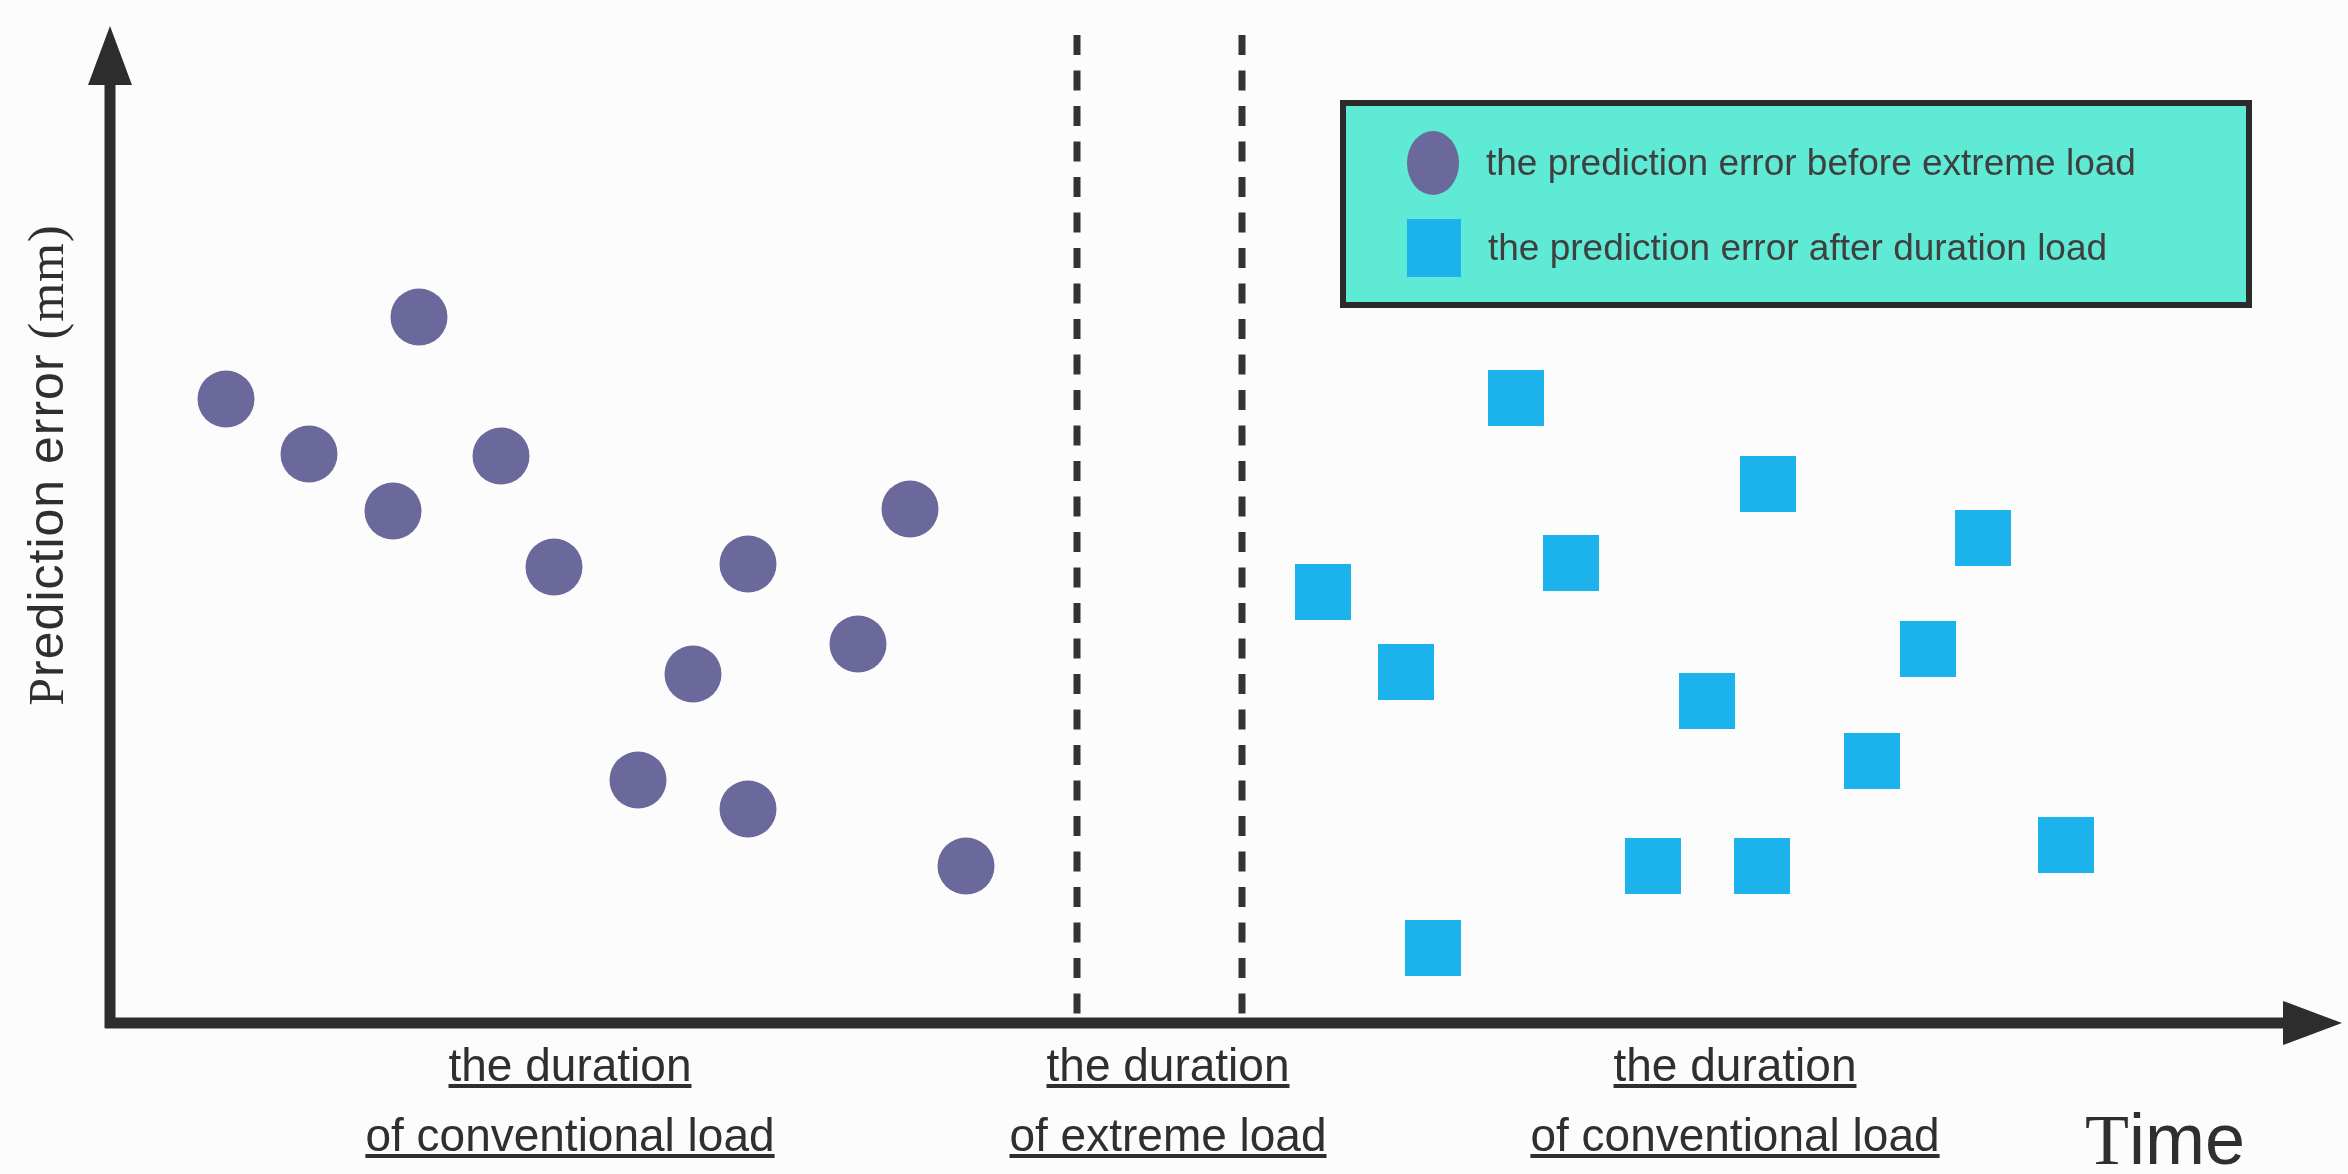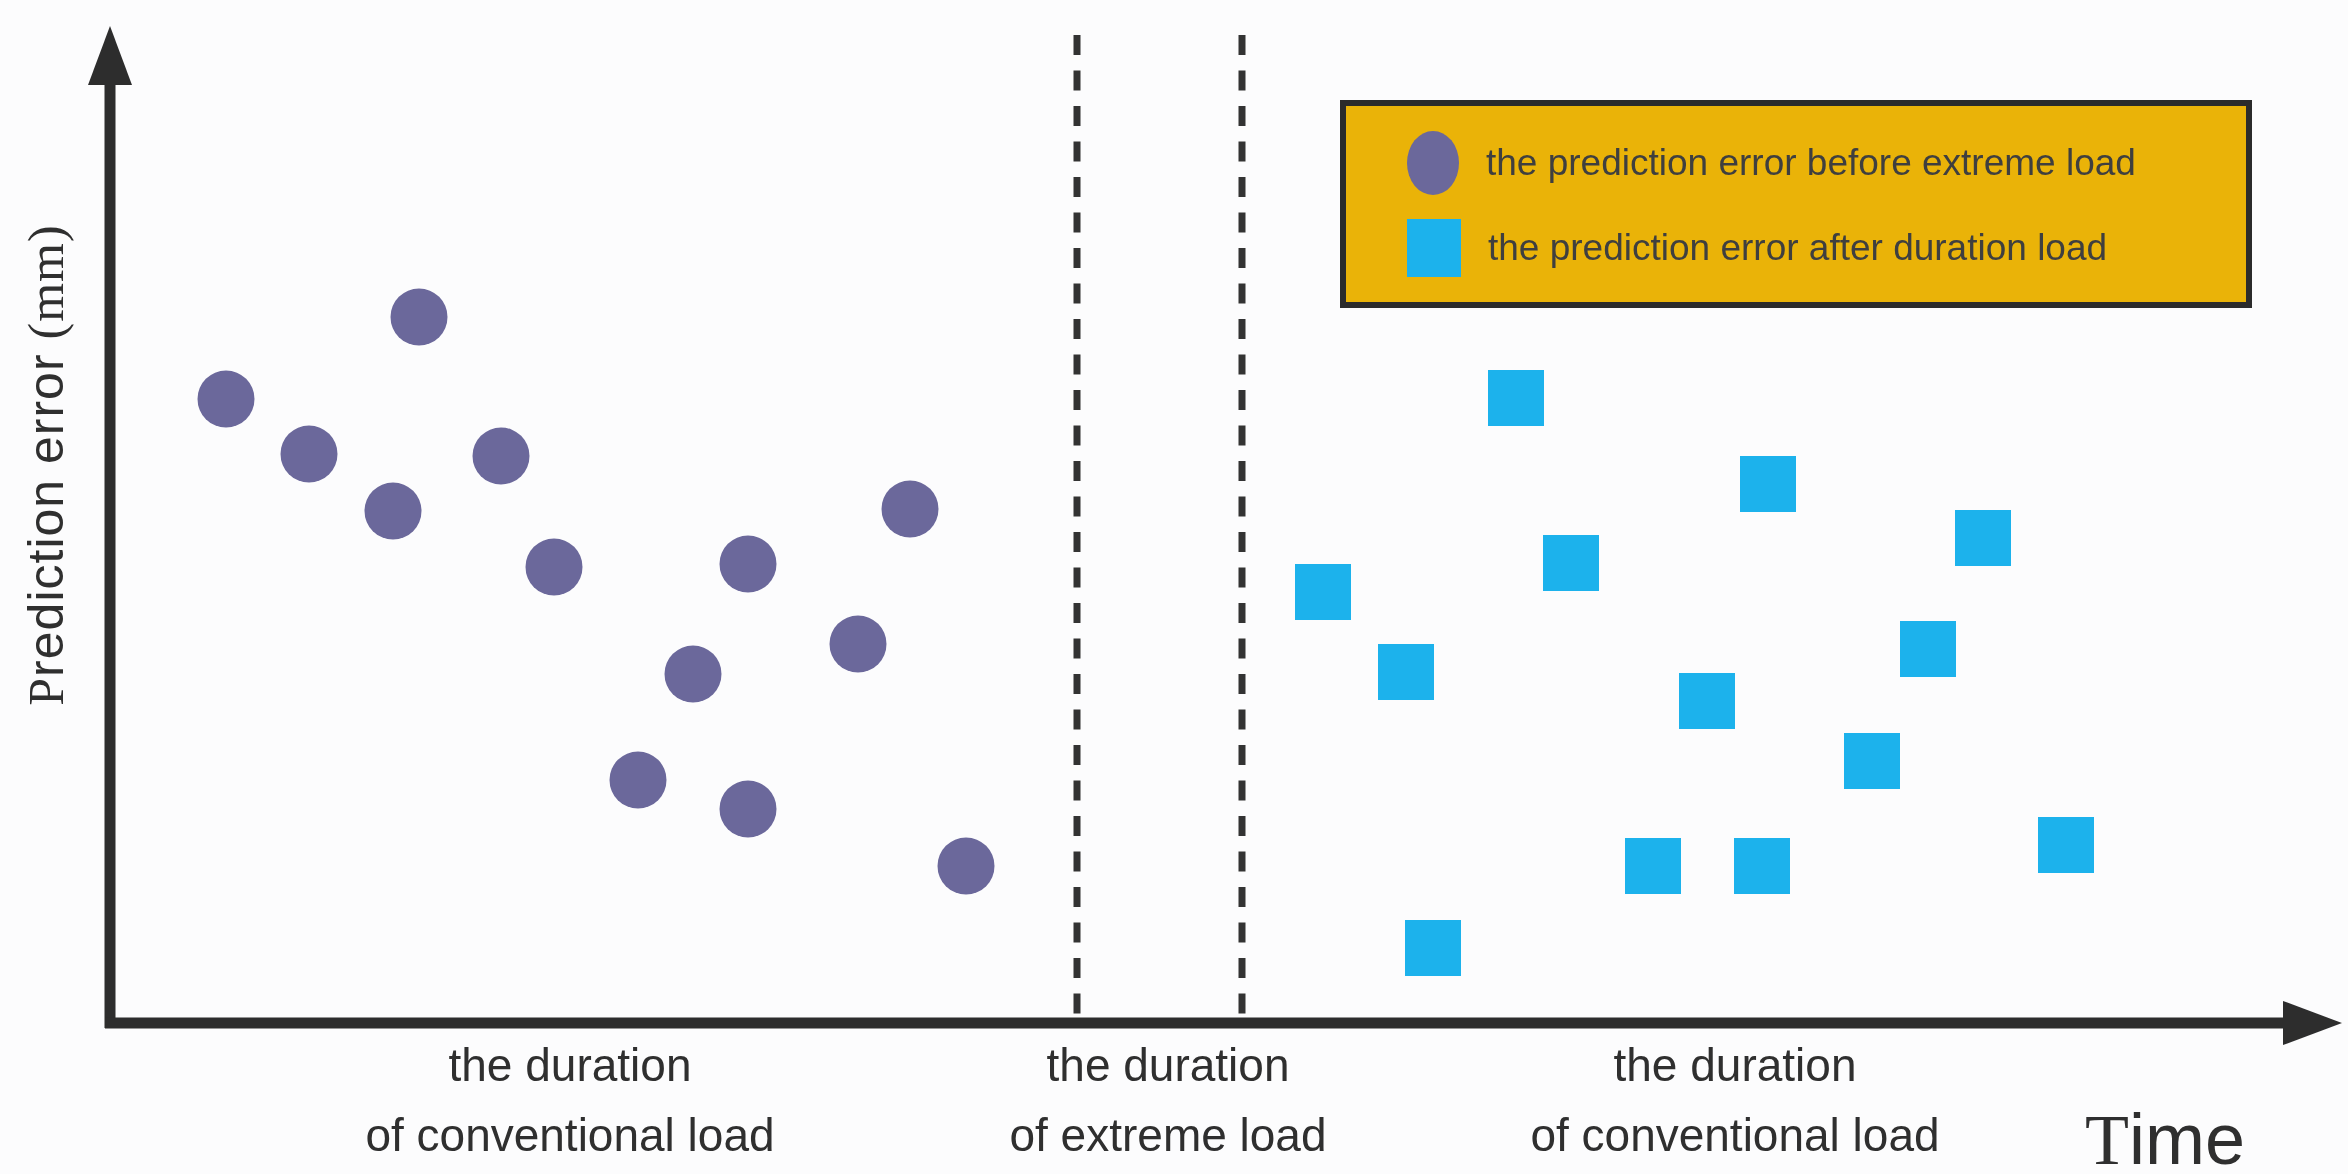--- a/index.html
+++ b/index.html
@@ -15,35 +15,35 @@
     position:absolute;left:-300px;top:437px;width:690px;height:56px;
     text-align:center;transform:rotate(-90deg);
     font-size:50px;letter-spacing:1px;white-space:nowrap;color:#2f2f2f;
   }
   .y-title::first-letter{font-family:"Liberation Serif","DejaVu Serif",serif;}
   .yl-unit{font-family:"Liberation Serif","DejaVu Serif",serif;margin-left:14px;}
 
   
   .legend{
     position:absolute;left:1340px;top:100px;width:912px;height:208px;
-    border:6px solid #2b2b2b;background:#eab308;box-sizing:border-box;
+    border:6px solid #2b2b2b;background:#5eead4;box-sizing:border-box;
     display:flex;flex-direction:column;justify-content:space-evenly;
   }
   .legend-row{display:flex;align-items:center;margin-left:61px;}
   .legend-marker{flex:0 0 auto;display:inline-block;}
   .legend-marker.circle{width:52px;height:64px;border-radius:50%;}
   .legend-marker.square{width:54px;height:58px;}
   .legend-text{margin-left:27px;font-size:37px;color:#3f3f3f;white-space:nowrap;}
 
   
   .region-label{
     position:absolute;top:1030px;transform:translateX(-50%);
     text-align:center;font-size:46px;line-height:70px;color:#2f2f2f;white-space:nowrap;
   }
-  .region-label span{display:block;}
+  .region-label span{display:block;text-decoration:underline;}
 
   
   .time-label{
     position:absolute;left:2085px;top:1098px;font-size:72px;color:#2f2f2f;white-space:nowrap;
   }
   .time-label::first-letter{font-family:"Liberation Serif","DejaVu Serif",serif;}
 </style>
 </head>
 <body>
 

